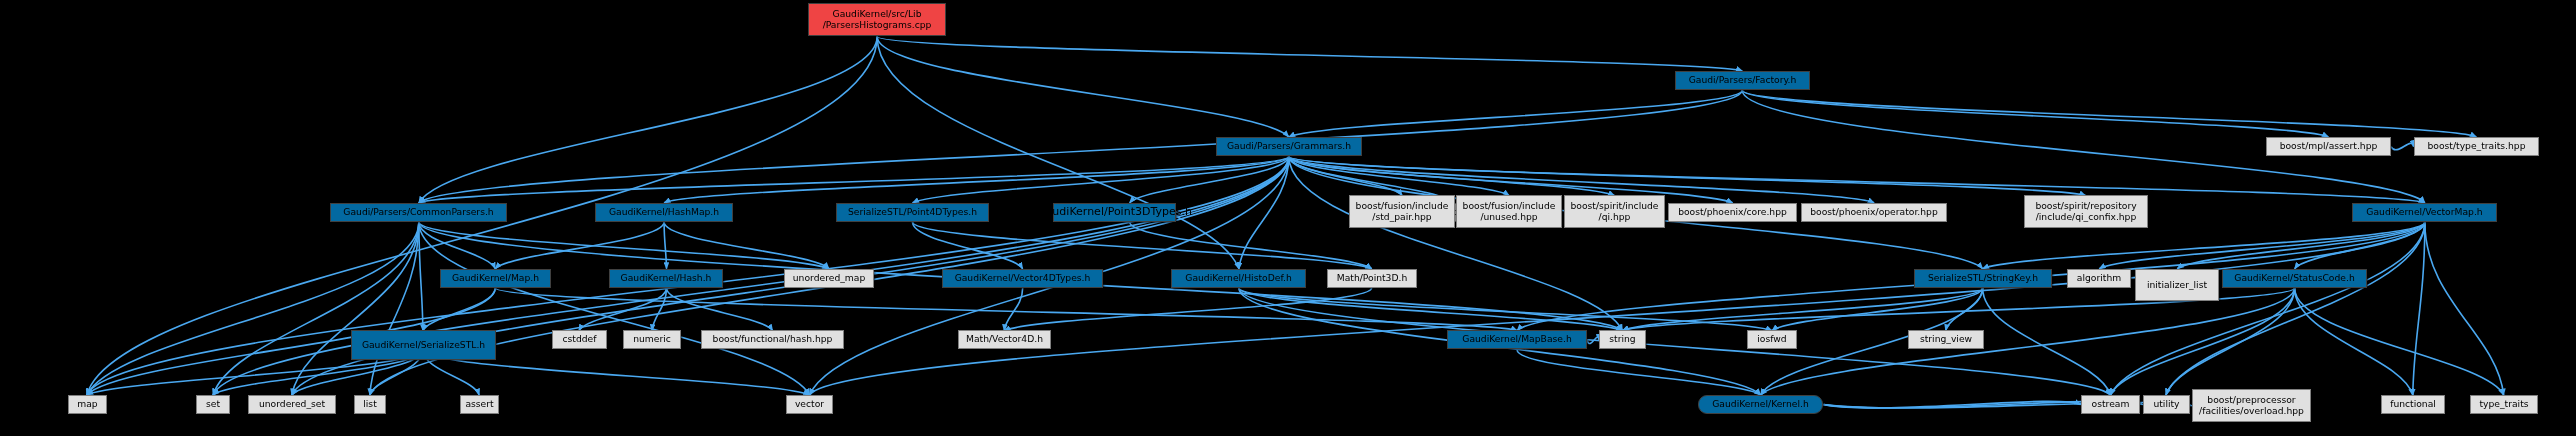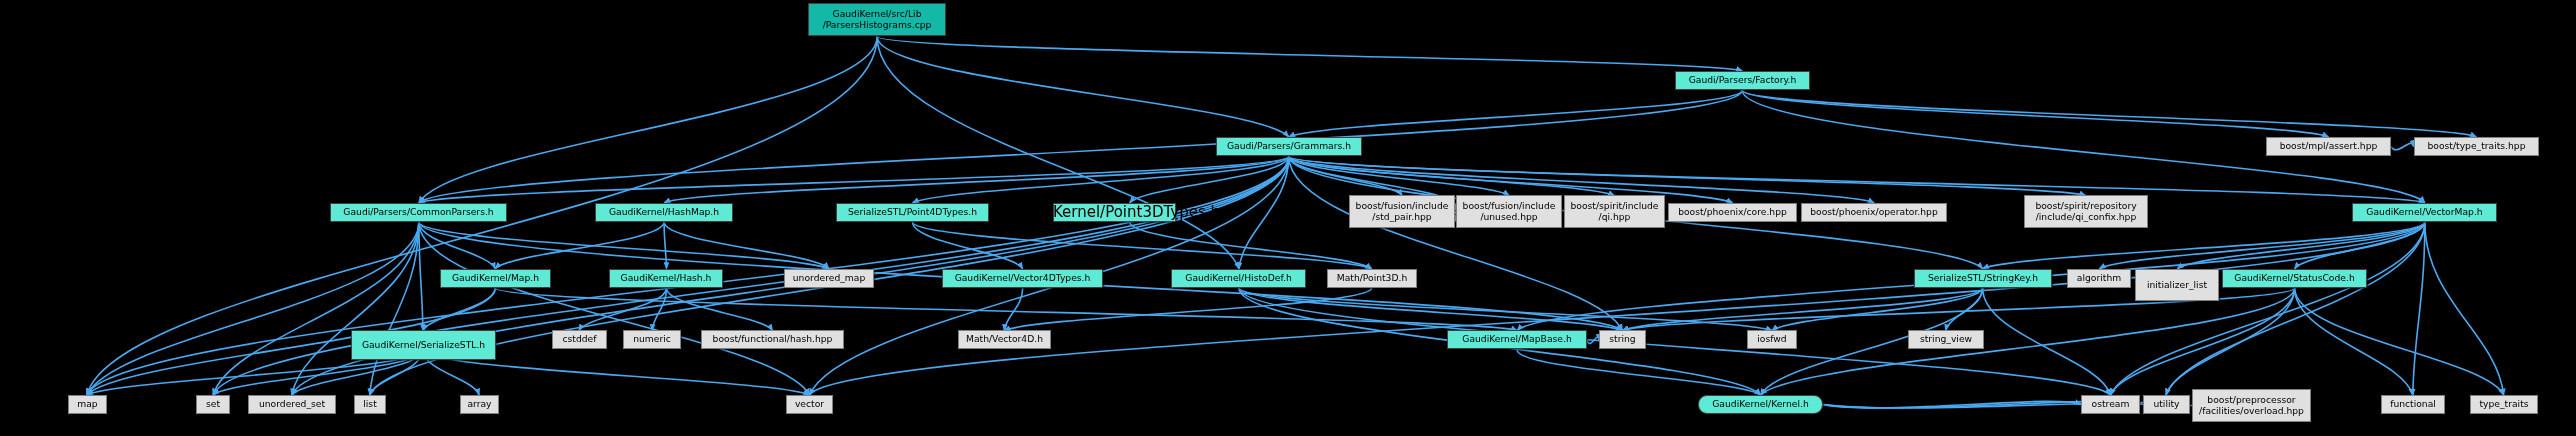--- a/index.html
+++ b/index.html
@@ -3,23 +3,23 @@
 <meta charset="utf-8">
 <style>
   html,body{margin:0;padding:0;background:#000;}
   #canvas{position:relative;width:2576px;height:437px;background:#000;
           font-family:"DejaVu Sans","Liberation Sans",sans-serif;overflow:hidden;}
   svg#edges{position:absolute;left:0;top:0;width:2576px;height:437px;pointer-events:none;}
   .node{position:absolute;box-sizing:border-box;display:flex;align-items:center;
         justify-content:center;text-align:center;line-height:1.15;
         border:0.8px solid #404040;color:#000;white-space:pre-line;
         box-shadow:1.6px 1.6px 1.6px rgba(0,0,0,0.45);}
-  .node.hdr{background:#5eead4;border-color:#404040;}
+  .node.hdr{background:#0369a1;border-color:#404040;}
   .node.sys{background:#e0e0e0;border-color:#808080;}
-  .node.root{background:#14b8a6;border-color:#404040;}
+  .node.root{background:#ef4444;border-color:#404040;}
 </style>
 </head>
 <body>
 
 <div id="canvas">
   <svg id="edges" viewBox="0 0 3204 543" width="2576" height="437">
     <defs>
       <marker id="ah" markerWidth="9" markerHeight="7" refX="8" refY="3.5" orient="auto" markerUnits="userSpaceOnUse">
         <path d="M0,0 L9,3.5 L0,7 z" fill="#4aa8f0"></path>
       </marker>
@@ -120,21 +120,21 @@
   <div id="node-layer">
       <div class="node root" style="left: 808px; top: 3.2px; width: 138px; height: 33px; font-size: 9.2px;">GaudiKernel/src/Lib
 /ParsersHistograms.cpp</div>
       <div class="node hdr" style="left: 1675px; top: 71px; width: 135px; height: 19.3px; font-size: 9.2px;">Gaudi/Parsers/Factory.h</div>
       <div class="node hdr" style="left: 1216px; top: 137px; width: 146px; height: 19.3px; font-size: 9.2px;">Gaudi/Parsers/Grammars.h</div>
       <div class="node sys" style="left: 2266px; top: 137px; width: 125px; height: 19.3px; font-size: 9.2px;">boost/mpl/assert.hpp</div>
       <div class="node sys" style="left: 2414px; top: 137px; width: 125px; height: 19.3px; font-size: 9.2px;">boost/type_traits.hpp</div>
       <div class="node hdr" style="left: 330px; top: 203px; width: 177px; height: 19.3px; font-size: 9.2px;">Gaudi/Parsers/CommonParsers.h</div>
       <div class="node hdr" style="left: 595px; top: 203px; width: 138px; height: 19.3px; font-size: 9.2px;">GaudiKernel/HashMap.h</div>
       <div class="node hdr" style="left: 836px; top: 203px; width: 153px; height: 19.3px; font-size: 9.2px;">SerializeSTL/Point4DTypes.h</div>
-      <div class="node hdr" style="left: 1053px; top: 203px; width: 123px; height: 19.3px; font-size: 15px;">GaudiKernel/Point3DTypes.h</div>
+      <div class="node hdr" style="left: 1053px; top: 203px; width: 123px; height: 19.3px; font-size: 11px;">GaudiKernel/Point3DTypes.h</div>
       <div class="node sys" style="left: 1434px; top: 203px; width: 42px; height: 19.3px; font-size: 9.2px;">tuple</div>
       <div class="node sys" style="left: 1349px; top: 195px; width: 106px; height: 33px; font-size: 9.2px;">boost/fusion/include
 /std_pair.hpp</div>
       <div class="node sys" style="left: 1456px; top: 195px; width: 106px; height: 33px; font-size: 9.2px;">boost/fusion/include
 /unused.hpp</div>
       <div class="node sys" style="left: 1564px; top: 195px; width: 101px; height: 33px; font-size: 9.2px;">boost/spirit/include
 /qi.hpp</div>
       <div class="node sys" style="left: 1668px; top: 203px; width: 129px; height: 19.3px; font-size: 9.2px;">boost/phoenix/core.hpp</div>
       <div class="node sys" style="left: 1801px; top: 203px; width: 146px; height: 19.3px; font-size: 9.2px;">boost/phoenix/operator.hpp</div>
       <div class="node sys" style="left: 2024px; top: 195px; width: 124px; height: 33px; font-size: 9.2px;">boost/spirit/repository
@@ -156,21 +156,21 @@
       <div class="node sys" style="left: 701px; top: 330px; width: 143px; height: 19.3px; font-size: 9.2px;">boost/functional/hash.hpp</div>
       <div class="node sys" style="left: 958px; top: 330px; width: 93px; height: 19.3px; font-size: 9.2px;">Math/Vector4D.h</div>
       <div class="node hdr" style="left: 1447px; top: 330px; width: 140px; height: 19.3px; font-size: 9.2px;">GaudiKernel/MapBase.h</div>
       <div class="node sys" style="left: 1599px; top: 330px; width: 47px; height: 19.3px; font-size: 9.2px;">string</div>
       <div class="node sys" style="left: 1747px; top: 330px; width: 50px; height: 19.3px; font-size: 9.2px;">iosfwd</div>
       <div class="node sys" style="left: 1908px; top: 330px; width: 76px; height: 19.3px; font-size: 9.2px;">string_view</div>
       <div class="node sys" style="left: 68px; top: 395px; width: 39px; height: 19.3px; font-size: 9.2px;">map</div>
       <div class="node sys" style="left: 196px; top: 395px; width: 34px; height: 19.3px; font-size: 9.2px;">set</div>
       <div class="node sys" style="left: 248px; top: 395px; width: 88px; height: 19.3px; font-size: 9.2px;">unordered_set</div>
       <div class="node sys" style="left: 354px; top: 395px; width: 32px; height: 19.3px; font-size: 9.2px;">list</div>
-      <div class="node sys" style="left: 460px; top: 395px; width: 39px; height: 19.3px; font-size: 9.2px;">array</div>
+      <div class="node sys" style="left: 460px; top: 395px; width: 39px; height: 19.3px; font-size: 9.2px;">assert</div>
       <div class="node sys" style="left: 786px; top: 395px; width: 47px; height: 19.3px; font-size: 9.2px;">vector</div>
       <div class="node hdr" style="left: 1698px; top: 395px; width: 125px; height: 19.3px; font-size: 9.2px; border-radius: 9px;">GaudiKernel/Kernel.h</div>
       <div class="node sys" style="left: 2081px; top: 395px; width: 59px; height: 19.3px; font-size: 9.2px;">ostream</div>
       <div class="node sys" style="left: 2143px; top: 395px; width: 47px; height: 19.3px; font-size: 9.2px;">utility</div>
       <div class="node sys" style="left: 2192px; top: 389px; width: 119px; height: 33px; font-size: 9.2px;">boost/preprocessor
 /facilities/overload.hpp</div>
       <div class="node sys" style="left: 2381px; top: 395px; width: 64px; height: 19.3px; font-size: 9.2px;">functional</div>
       <div class="node sys" style="left: 2470px; top: 395px; width: 68px; height: 19.3px; font-size: 9.2px;">type_traits</div>
     </div>
 </div>

